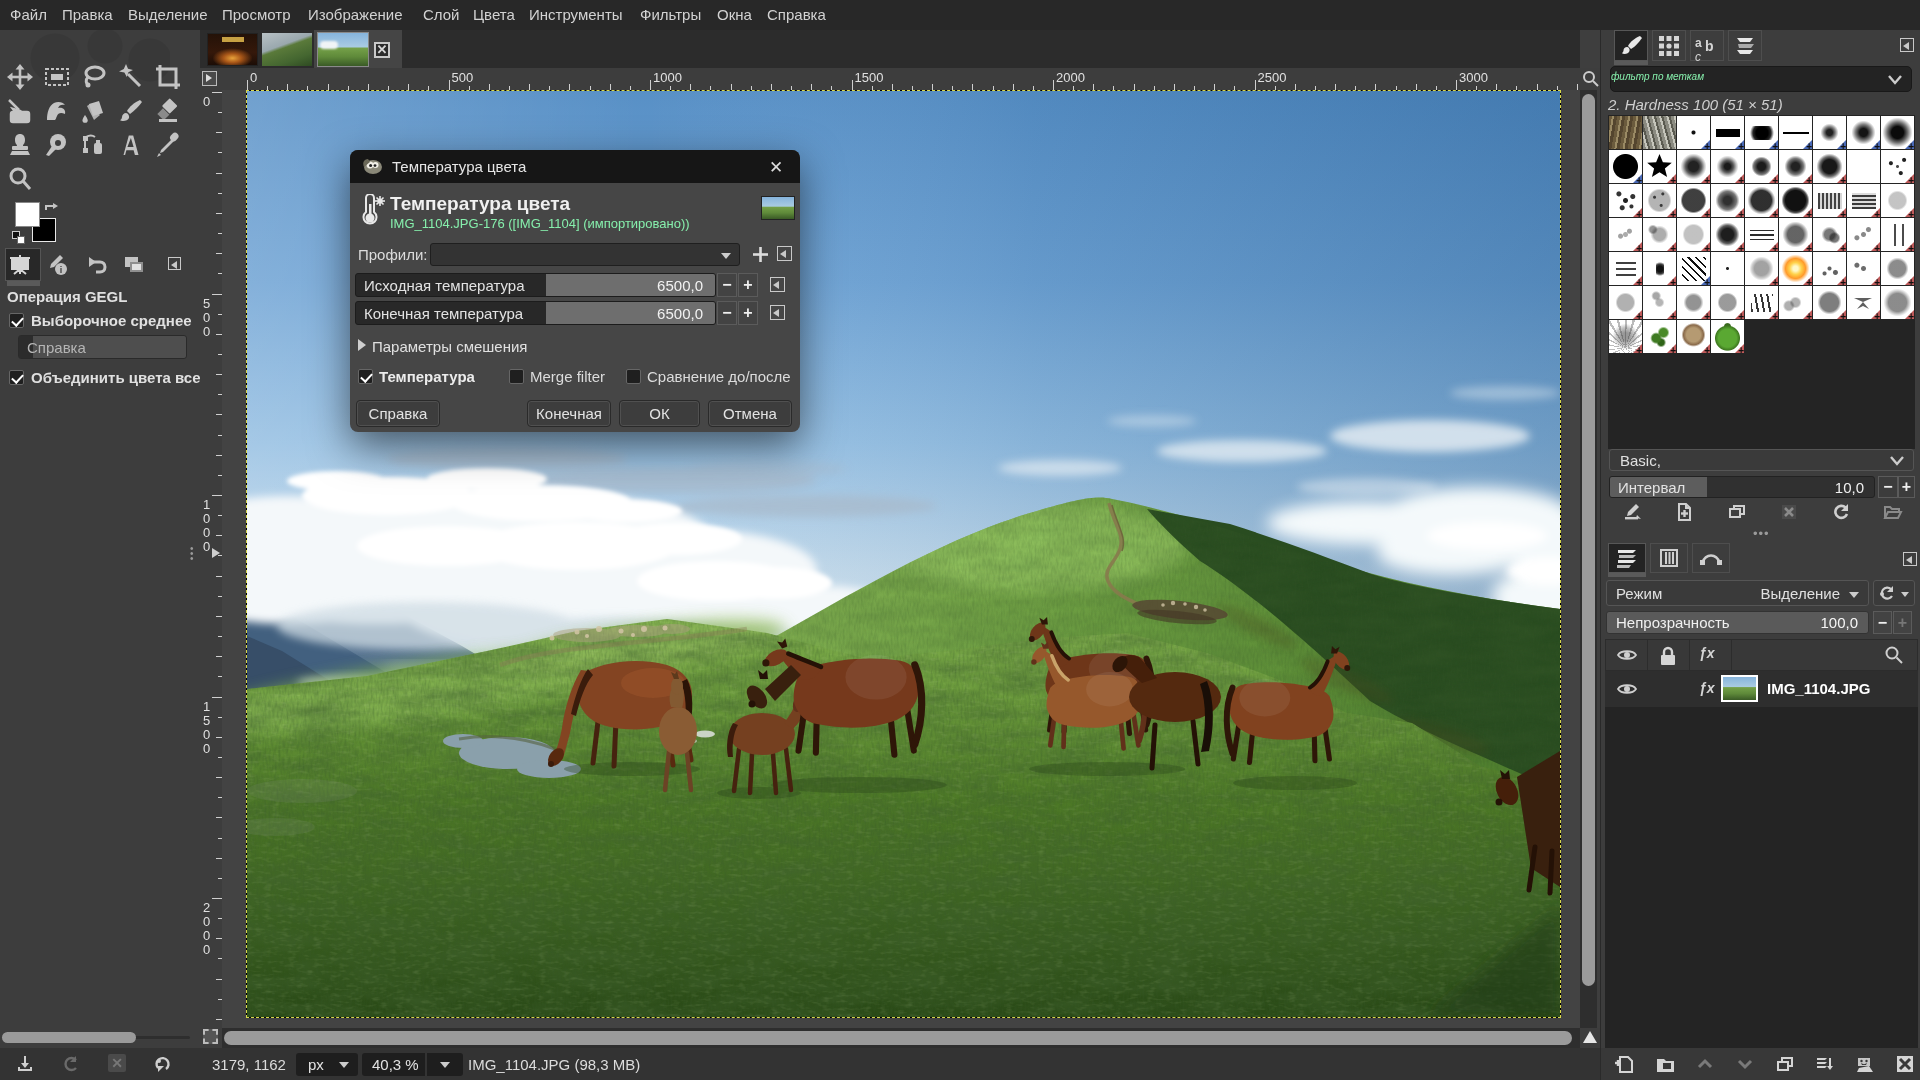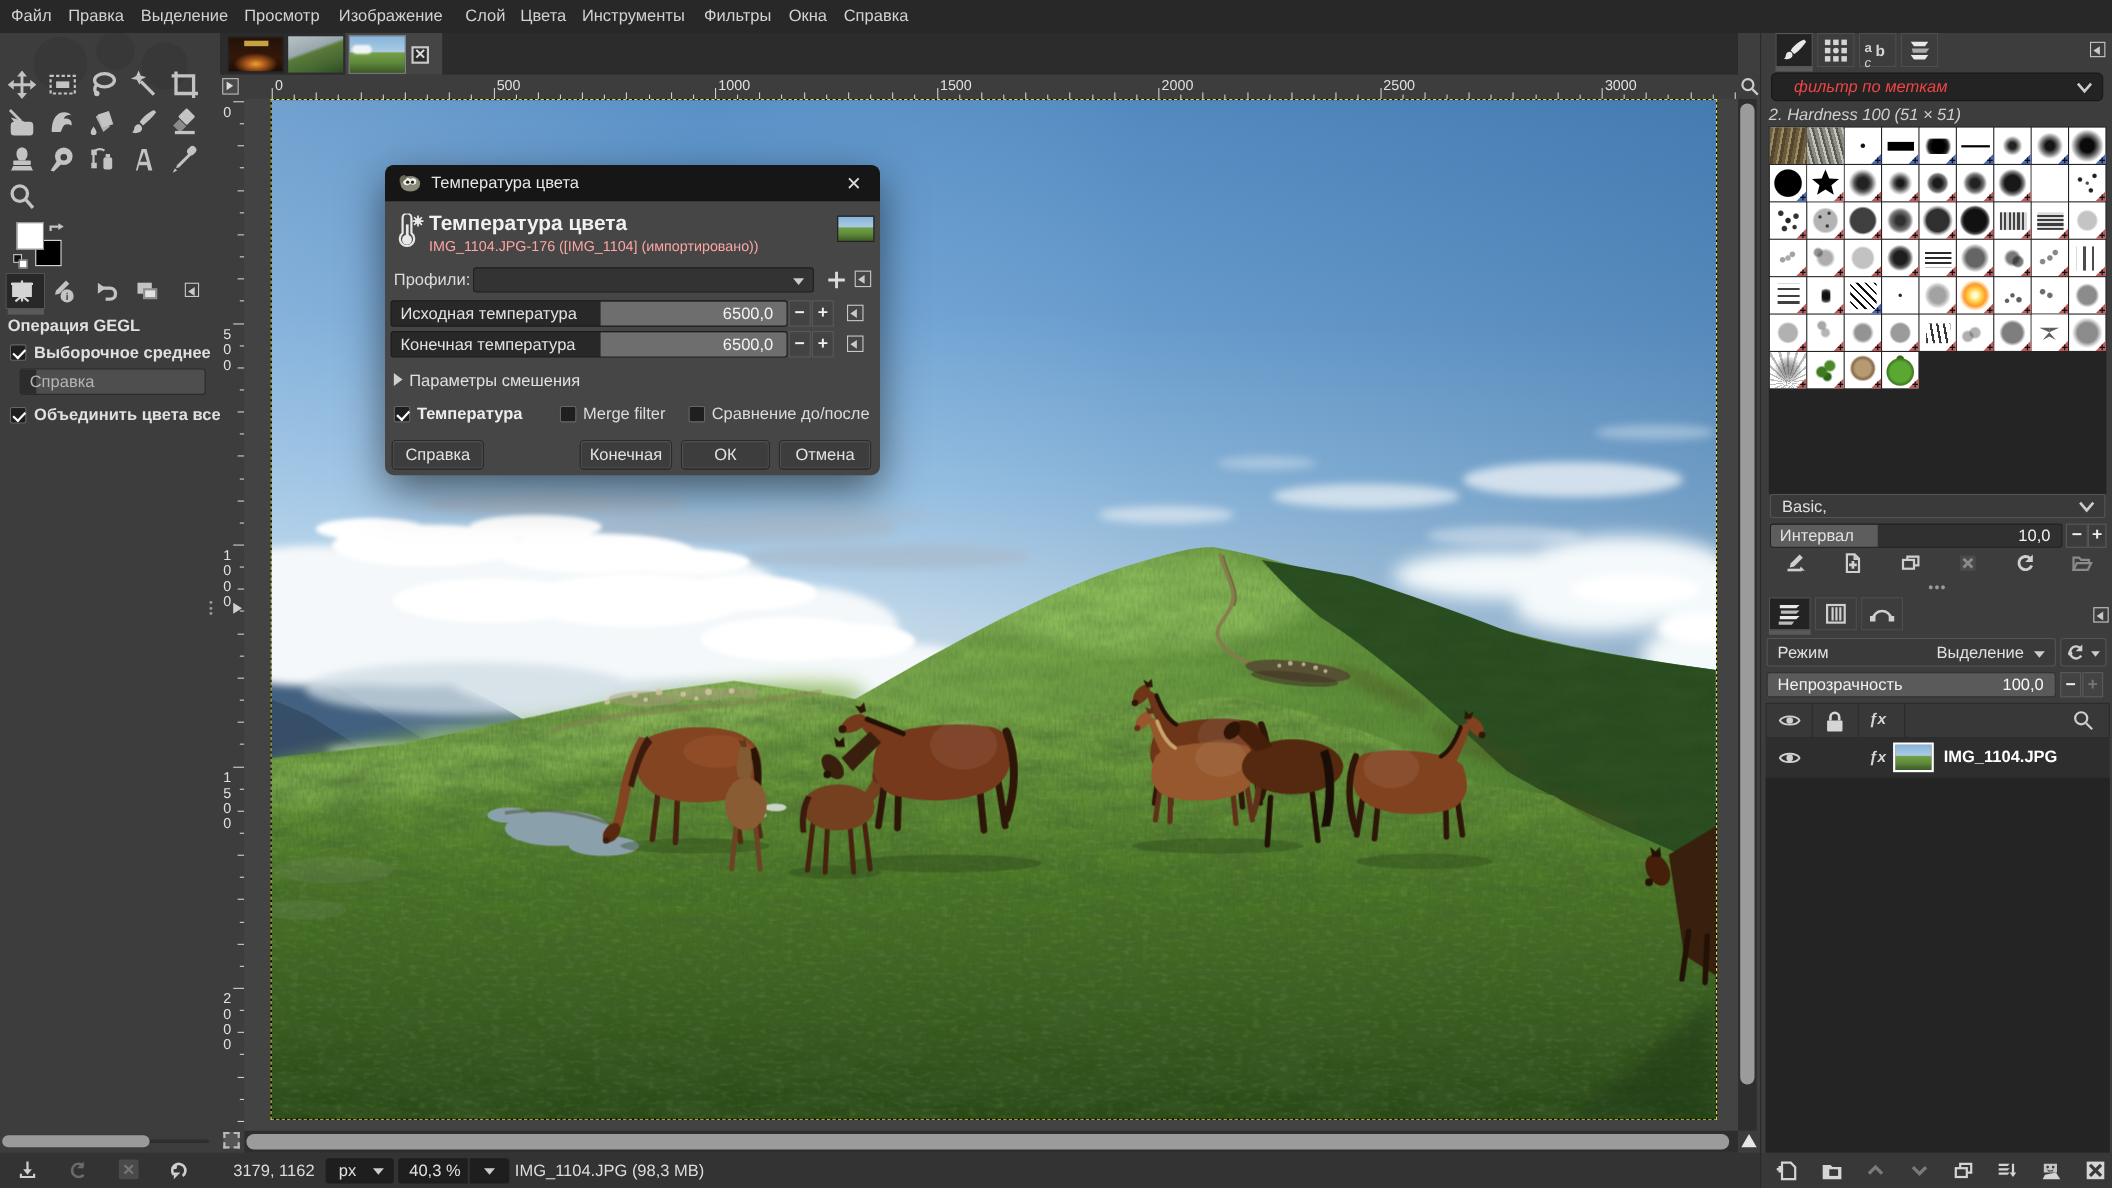--- a/index.html
+++ b/index.html
@@ -697,21 +697,21 @@
       <rect x="13" y="10" width="2.5" height="12" fill="#e8e8e8"></rect>
       <g stroke="#e8e8e8" stroke-width="1.6">
         <line x1="24" y1="2" x2="24" y2="12"></line>
         <line x1="19" y1="7" x2="29" y2="7"></line>
         <line x1="20.5" y1="3.5" x2="27.5" y2="10.5"></line>
         <line x1="27.5" y1="3.5" x2="20.5" y2="10.5"></line>
       </g>
       <circle cx="24" cy="7" r="2.6" fill="#e8e8e8"></circle>
     </svg>
 <div class="a" style="left:40px;top:43px;font-size:19px;font-weight:bold;color:#f0f0f0">Температура цвета</div>
-<div class="a" style="left:40px;top:66px;font-size:13px;color:#fca5a5">IMG_1104.JPG-176 ([IMG_1104] (импортировано))</div>
+<div class="a" style="left:40px;top:66px;font-size:13px;color:#86efac">IMG_1104.JPG-176 ([IMG_1104] (импортировано))</div>
 <div class="a thumbpic" style="left:411px;top:46px;width:34px;height:24px;border:1px solid #222"></div>
 <div class="a" style="left:8px;top:96px;font-size:15px;color:#dcdcdc">Профили:</div>
 <div class="a" style="left:80px;top:93px;width:310px;height:23px;background:#333333;border:1px solid #1f1f1f;border-radius:3px">
       <div class="a" style="right:8px;top:9px;border-left:5px solid transparent;border-right:5px solid transparent;border-top:6px solid #ccc"></div>
     </div>
 <svg class="a" style="left:402px;top:96px" width="17" height="17" viewBox="0 0 17 17">
       <g stroke="#dcdcdc" stroke-width="2.6">
         <line x1="8.5" y1="1" x2="8.5" y2="16"></line>
         <line x1="1" y1="8.5" x2="16" y2="8.5"></line>
       </g>
@@ -825,21 +825,21 @@
     <div class="a" style="left:104px;top:8px;font-size:14px;color:#d5d5d5;font-weight:bold">b</div>
 <svg class="a" style="left:132px;top:4px" width="24" height="24" viewBox="0 0 24 24">
       <g fill="#cfcfcf">
         <path d="M4 4h16l-3 4H7z" fill="#e8e8e8"></path>
         <path d="M5 10h16l-3 4H6z" fill="#aaa"></path>
         <path d="M4 16h16l-3 4H7z" fill="#e8e8e8"></path>
       </g>
     </svg>
 <div class="sqbtn" style="left:299px;top:8px;width:14px;height:14px"></div>
 <div class="a" style="left:9px;top:36px;width:302px;height:26px;background:#232323;border:1px solid #191919;border-radius:5px">
-      <span class="a" style="left:20px;top:4px;font-size:15px;font-style:italic;color:#ef4444">фильтр по меткам</span>
+      <span class="a" style="left:0;top:4px;font-size:10px;font-style:italic;color:#86efac">фильтр по меткам</span>
       <svg class="a" style="right:8px;top:7px" width="16" height="12" viewBox="0 0 16 12">
         <path d="M2 2l6 7 6-7" fill="none" stroke="#ccc" stroke-width="2.4"></path>
       </svg>
     </div>
 <div class="a" style="left:7px;top:66px;font-size:15px;font-style:italic;color:#cfcfcf">2. Hardness 100 (51 × 51)</div>
 <div class="a" style="left:7px;top:85px;width:307px;height:334px;background:#242424"></div>
 <div class="a" style="left:8px;top:86px;width:33px;height:33px;background-color:#fff;background-image:repeating-linear-gradient(100deg,#6b5b3d 0 3px,#9a8a64 3px 5px,#54452e 5px 8px),linear-gradient(135deg,#8a7a5a,#6b5b43);"></div>
 <div class="a" style="left:42px;top:86px;width:33px;height:33px;background-color:#fff;background-image:repeating-linear-gradient(75deg,#8a8a80 0 3px,#c5c5bb 3px 5px,#5a5a50 5px 7px),linear-gradient(150deg,#9a9a92,#6a6a62);"></div>
 <div class="a" style="left:76px;top:86px;width:33px;height:33px;background-color:#fff;background-image:radial-gradient(circle at 50% 50%,#111 0 1.5px,transparent 2.5px);">
       <div class="a" style="right:0;bottom:0;width:0;height:0;border-left:9px solid transparent;border-bottom:9px solid #4a6ab8"></div>

